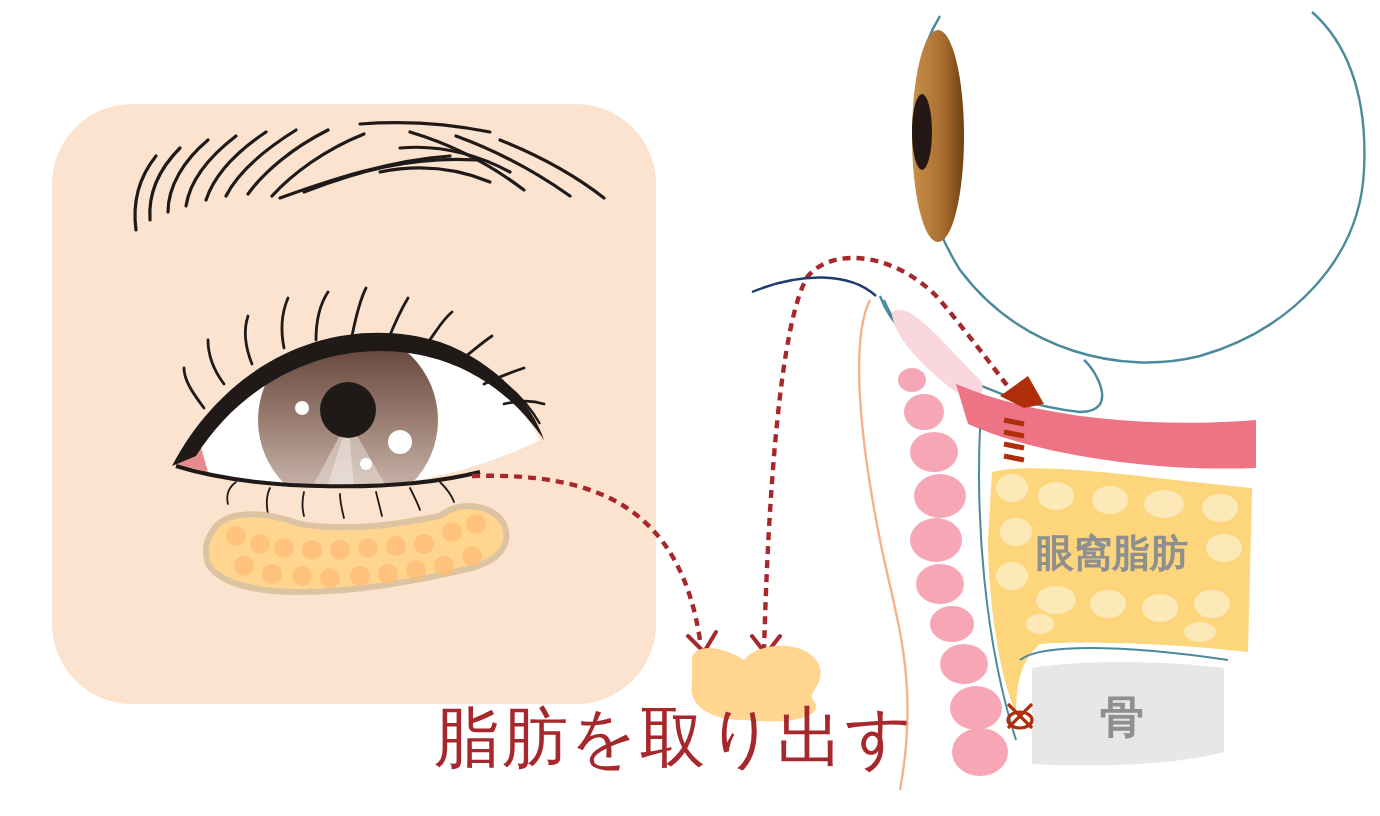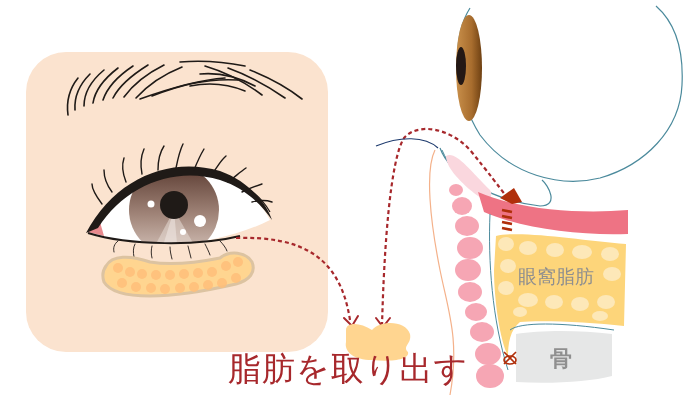--- a/index.html
+++ b/index.html
@@ -1,20 +1,20 @@
 <!DOCTYPE html>
 <html><head>
 <meta charset="utf-8">
 <style>
   html, body { margin: 0; padding: 0; background: #ffffff; }
   body { width: 690px; height: 408px; position: relative; overflow: hidden; font-family: "DejaVu Sans", sans-serif; }
   .stage { position: absolute; left: 0; top: 0; width: 690px; height: 408px; }
   svg { display: block; }
-  .caption { position: absolute; left: 228px; top: 352px; font-size: 33px; color: #a7282c; letter-spacing: 1px; line-height: 1; white-space: nowrap; font-family: "DejaVu Sans", sans-serif; }
-  .label-fat { position: absolute; left: 518px; top: 264px; font-size: 19px; color: #8f8f8f; font-weight: normal; white-space: nowrap; font-family: "DejaVu Sans", sans-serif; }
+  .caption { position: absolute; left: 217px; top: 352px; font-size: 33px; color: #a7282c; letter-spacing: 1px; line-height: 1; white-space: nowrap; font-family: "DejaVu Sans", sans-serif; }
+  .label-fat { position: absolute; left: 518px; top: 264px; font-size: 19px; color: #8f8f8f; font-weight: bold; white-space: nowrap; font-family: "DejaVu Sans", sans-serif; }
   .label-bone { position: absolute; left: 550px; top: 344px; font-size: 22px; color: #8f8f8f; font-weight: bold; white-space: nowrap; font-family: "DejaVu Sans", sans-serif; }
 </style>
 </head>
 <body>
 
 <div class="stage">
 <svg width="690" height="408" viewBox="0 0 690 408" xmlns="http://www.w3.org/2000/svg">
   <defs>
     <linearGradient id="irisGrad" x1="0" y1="0" x2="0" y2="1">
       <stop offset="0" stop-color="#5a3a30"></stop>

